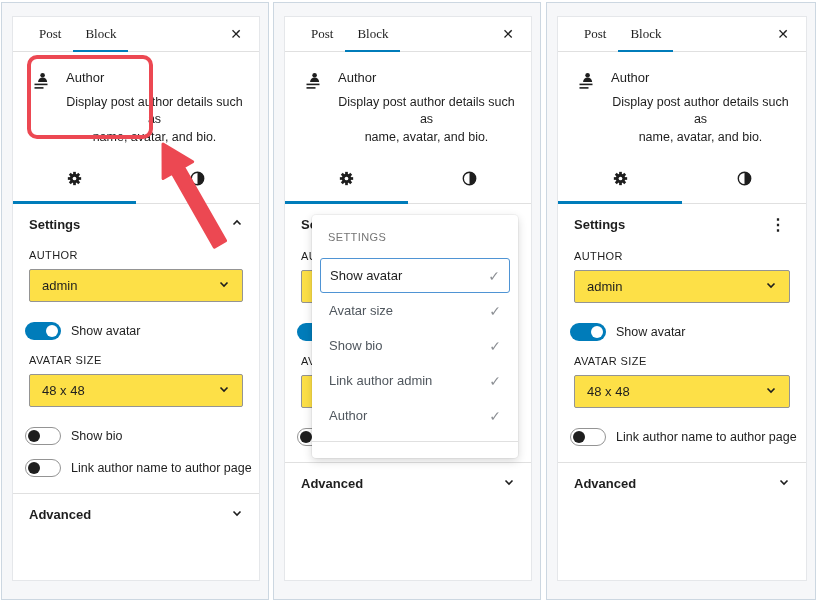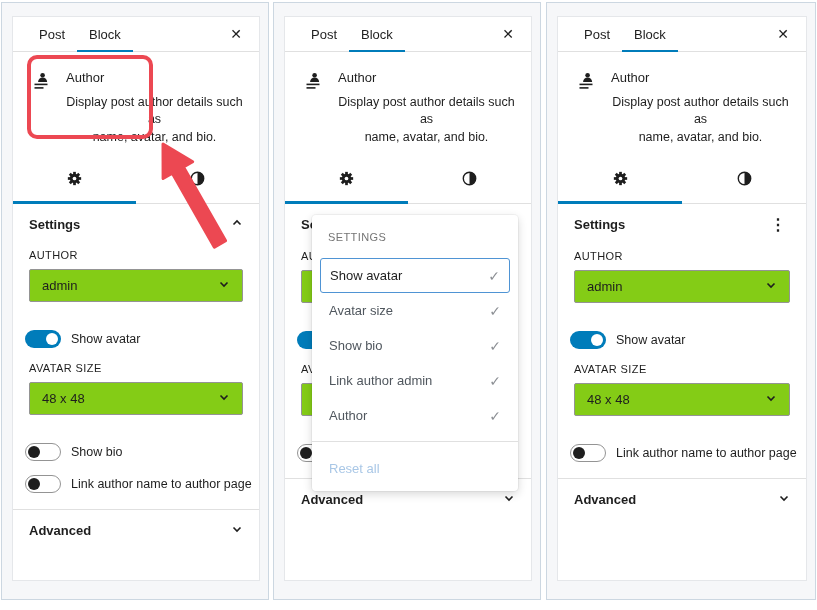--- a/index.html
+++ b/index.html
@@ -13,41 +13,41 @@
     border:1px solid #ccd7e1;background:#f6f7f9;box-sizing:border-box;
   }
   #card1{left:1px}
   #card2{left:273px}
   #card3{left:546px;width:270px}
   .panel{
     position:absolute;left:10px;right:8px;top:13px;bottom:18px;
     background:#fff;border:1px solid #e5e7ea;box-sizing:border-box;overflow:hidden;
   }
   
-  .tabs-row{display:flex;align-items:stretch;height:34px;border-bottom:1px solid #e0e0e0;padding-left:14px;}
+  .tabs-row{display:flex;align-items:stretch;height:34px;border-bottom:1px solid #e0e0e0;padding-left:14px;font-family:Liberation Serif, serif;}
   .tab{display:flex;align-items:center;padding:0 12px;font-size:13px;cursor:pointer;position:relative;}
   .tab.active::after{content:"";position:absolute;left:0;right:0;bottom:-1px;height:2.5px;background:#007cba;}
   .close-btn{margin-left:auto;display:flex;align-items:center;padding:0 17px;font-size:14px;cursor:pointer;}
   
   .block-card{display:flex;gap:13px;padding:15px 16px 13px 16px;}
   .block-icon{flex:none;margin-top:3px}
   .block-title{font-size:13px;font-weight:500;margin:3px 0 9px 0;}
   .block-desc{font-size:12.5px;line-height:1.38;text-align:center;}
   
   .icon-tabs{display:flex;height:44px;border-bottom:1px solid #e0e0e0;}
   .icon-tab{flex:1;display:flex;align-items:center;justify-content:center;position:relative;cursor:pointer;}
   .icon-tab.active::after{content:"";position:absolute;left:0;right:0;bottom:-1px;height:2.5px;background:#007cba;}
   
   .section-head{display:flex;align-items:center;justify-content:space-between;padding:13px 16px;font-size:13px;font-weight:600;cursor:pointer;}
   .ellipsis{font-size:16px;font-weight:700;line-height:1;padding:0 4px;letter-spacing:0;}
   .ellipsis.blue{color:#007cba;}
   
   .field-label{font-size:11px;font-weight:500;letter-spacing:.4px;margin:4px 16px 8px 16px;}
-  .select{margin:0 16px 28px 16px;height:31px;border:1px solid #949494;border-radius:2px;
-    display:flex;align-items:center;justify-content:space-between;padding:0 12px;font-size:13px;cursor:pointer;background:#84cc16;}
+  .select{margin:0 16px 20px 16px;height:31px;border:1px solid #949494;border-radius:2px;
+    display:flex;align-items:center;justify-content:space-between;padding:0 12px;font-size:13px;cursor:pointer;background:#fde047;}
   .toggle-row{display:flex;align-items:center;gap:10px;margin:13px 16px 14px 12px;font-size:12.5px;white-space:nowrap;cursor:pointer;}
   .toggle{flex:none;width:36px;height:18px;border-radius:9px;position:relative;box-sizing:border-box;}
   .toggle.on{background:#007cba;}
   .toggle.on .thumb{position:absolute;right:3px;top:3px;width:12px;height:12px;border-radius:50%;background:#fff;}
   .toggle.off{background:#fff;border:1px solid #949494;}
   .toggle.off .thumb{position:absolute;left:2px;top:2px;width:12px;height:12px;border-radius:50%;background:#1e1e1e;}
   .divider{border-top:1px solid #e0e0e0;margin-top:16px;}
   
   .red-box{position:absolute;left:25px;top:52px;width:118px;height:76px;border:4px solid #ec4852;border-radius:10px;z-index:6;pointer-events:none;}
   .arrow-svg{position:absolute;left:0;top:0;z-index:7;pointer-events:none;}
@@ -282,21 +282,20 @@
     </div>
     <div class="menu-item">
       <span>Link author admin</span>
       <span class="menu-check">✓</span>
     </div>
     <div class="menu-item">
       <span>Author</span>
       <span class="menu-check">✓</span>
     </div>
     <div class="menu-divider"></div>
-    <div class="menu-reset">Reset all</div>
   </div>
 </div>
 
 <div class="card" id="card3">
   <div class="panel">
     <div class="tabs-row">
       <div class="tab">Post</div>
       <div class="tab active">Block</div>
       <div class="close-btn">✕</div>
     </div>

